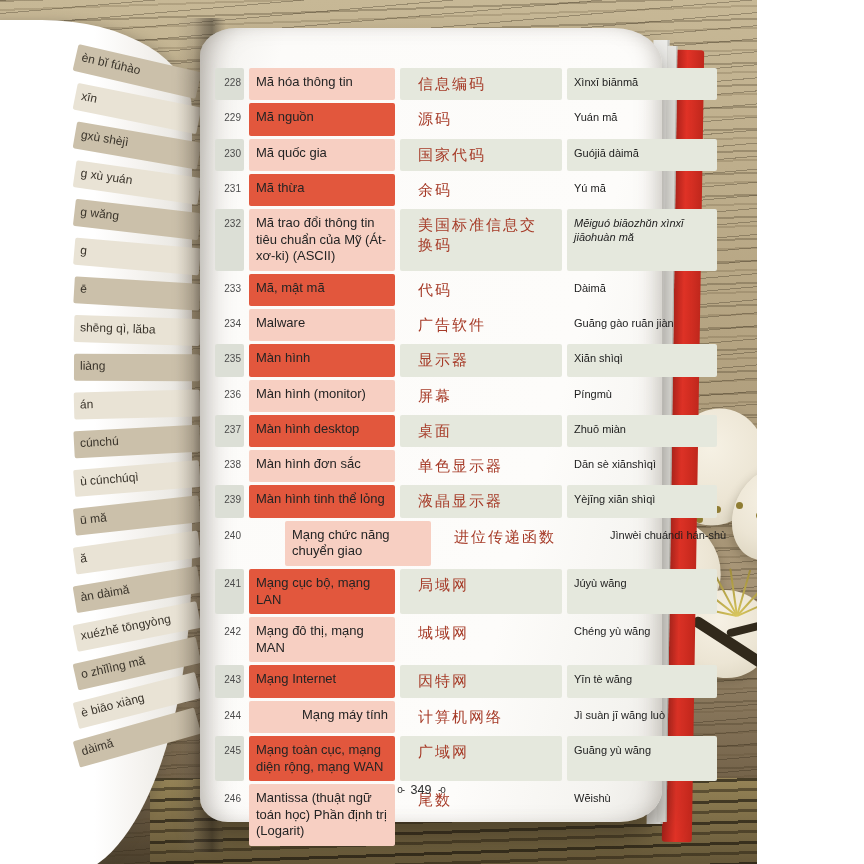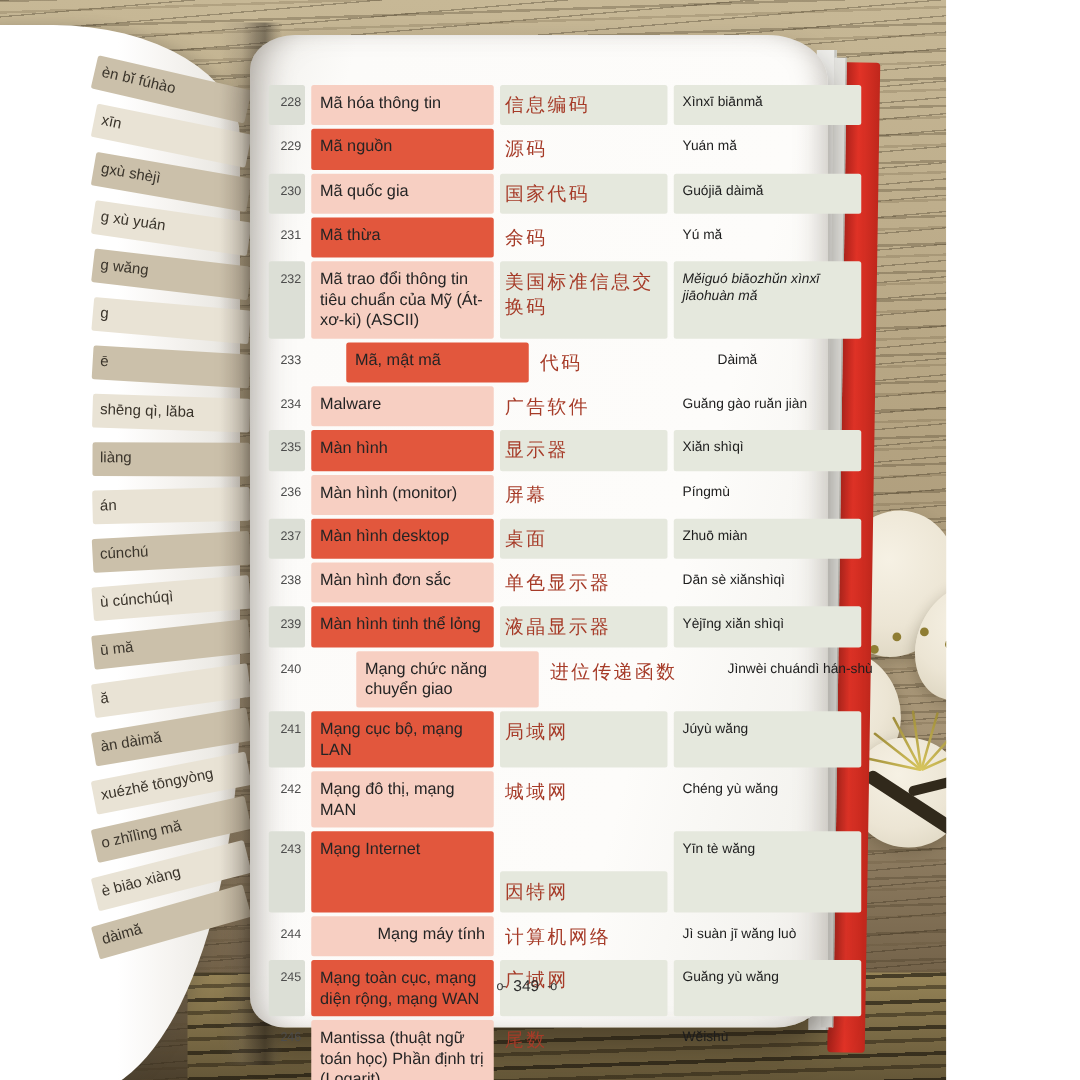--- a/index.html
+++ b/index.html
@@ -69,21 +69,21 @@
     box-shadow:0 16px 24px rgba(38,30,20,.5),
       inset 20px 0 28px -16px rgba(92,84,72,.5),
       inset -16px 0 22px -12px rgba(120,112,100,.4);}
   .term-table{position:absolute;left:15px;top:40px;width:438px;}
   .trow{display:flex;gap:5px;margin-bottom:3px;align-items:stretch;}
   .c-num{width:26px;flex:none;font-size:10px;color:#4c4c4c;text-align:right;
     padding:9px 3px 0 0;border-radius:2px;}
   .c-vi{width:132px;flex:none;font-size:13px;line-height:1.28;color:#242424;
     padding:6px 7px;border-radius:2px;}
   .c-zh{width:126px;flex:none;font-size:15px;line-height:1.35;color:#a63b28;
-    letter-spacing:2px;padding:6px 4px;border-radius:2px;
+    letter-spacing:2px;padding:6px 18px;border-radius:2px;
     font-family:"DejaVu Serif", serif;}
   .c-py{width:136px;flex:none;font-size:11px;line-height:1.3;color:#1d1d1d;
     padding:7px 7px 6px;border-radius:2px;}
   .page-footer{position:absolute;left:0;right:20px;top:752px;text-align:center;
     color:#2d2d2d;}
   .page-footer .orn{font-size:10px;letter-spacing:-1px;vertical-align:1px;color:#333;}
   .page-footer .pnum{font-size:12.5px;margin:0 2px;}
 
   
   .white-border{position:absolute;left:757px;top:0;width:107px;height:864px;
@@ -175,21 +175,21 @@
           <div class="c-py">Yú mă</div>
         </div>
         <div class="trow">
           <div class="c-num" style="background: rgb(220, 223, 214);">232</div>
           <div class="c-vi" style="background: rgb(247, 207, 194);">Mã trao đổi thông tin tiêu chuẩn của Mỹ (Át-xơ-ki) (ASCII)</div>
           <div class="c-zh" style="background: rgb(229, 232, 221);">美国标准信息交换码</div>
           <div class="c-py" style="background: rgb(229, 232, 221); font-style: italic;">Mĕiguó biāozhŭn xìnxī jiāohuàn mă</div>
         </div>
         <div class="trow">
           <div class="c-num">233</div>
-          <div class="c-vi" style="background: rgb(226, 87, 61); margin-left: 28px;">Mã, mật mã</div>
+          <div class="c-vi" style="background: rgb(226, 87, 61);">Mã, mật mã</div>
           <div class="c-zh">代码</div>
           <div class="c-py">Dàimă</div>
         </div>
         <div class="trow">
           <div class="c-num">234</div>
           <div class="c-vi" style="background: rgb(247, 207, 194);">Malware</div>
           <div class="c-zh">广告软件</div>
           <div class="c-py">Guăng gào ruăn jiàn</div>
         </div>
         <div class="trow">
@@ -236,21 +236,21 @@
         </div>
         <div class="trow">
           <div class="c-num">242</div>
           <div class="c-vi" style="background: rgb(247, 207, 194);">Mạng đô thị, mạng MAN</div>
           <div class="c-zh">城域网</div>
           <div class="c-py">Chéng yù wăng</div>
         </div>
         <div class="trow">
           <div class="c-num" style="background: rgb(220, 223, 214);">243</div>
           <div class="c-vi" style="background: rgb(226, 87, 61);">Mạng Internet</div>
-          <div class="c-zh" style="background: rgb(229, 232, 221); margin-top: 32px;">因特网</div>
+          <div class="c-zh" style="background: rgb(229, 232, 221);">因特网</div>
           <div class="c-py" style="background: rgb(229, 232, 221);">Yīn tè wăng</div>
         </div>
         <div class="trow">
           <div class="c-num">244</div>
           <div class="c-vi" style="background: rgb(247, 207, 194); text-align: right;">Mạng máy tính</div>
           <div class="c-zh">计算机网络</div>
           <div class="c-py">Jì suàn jī wăng luò</div>
         </div>
         <div class="trow">
           <div class="c-num" style="background: rgb(220, 223, 214);">245</div>

